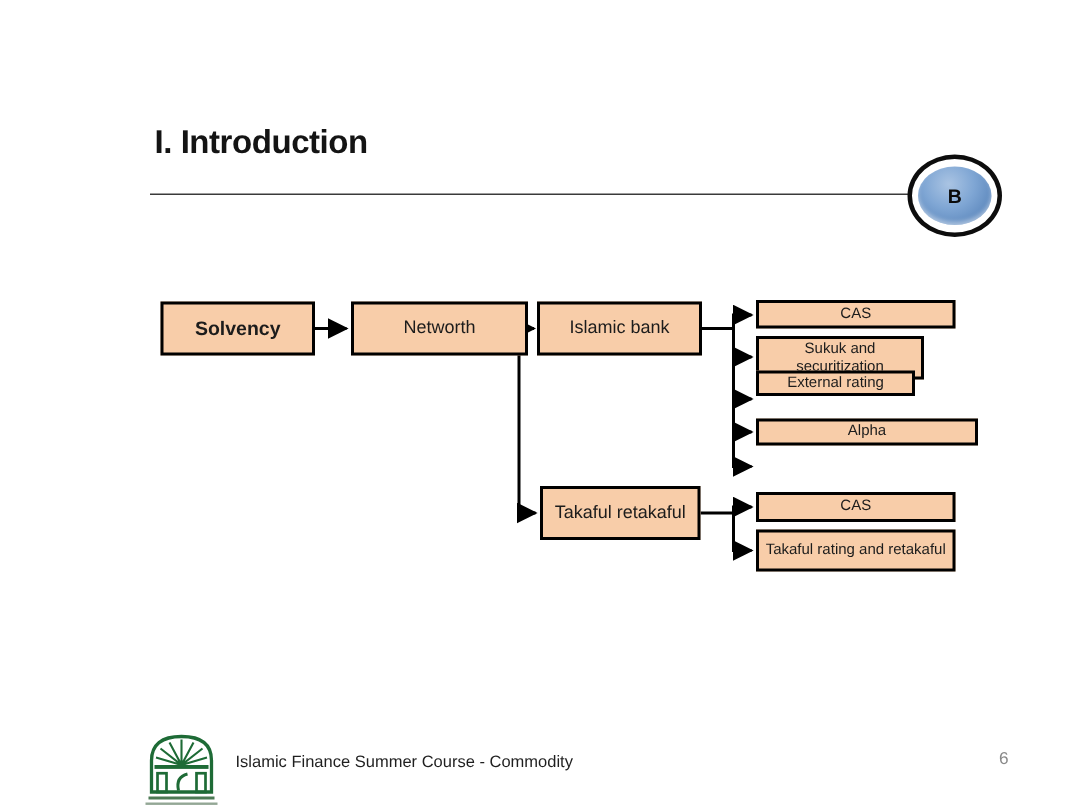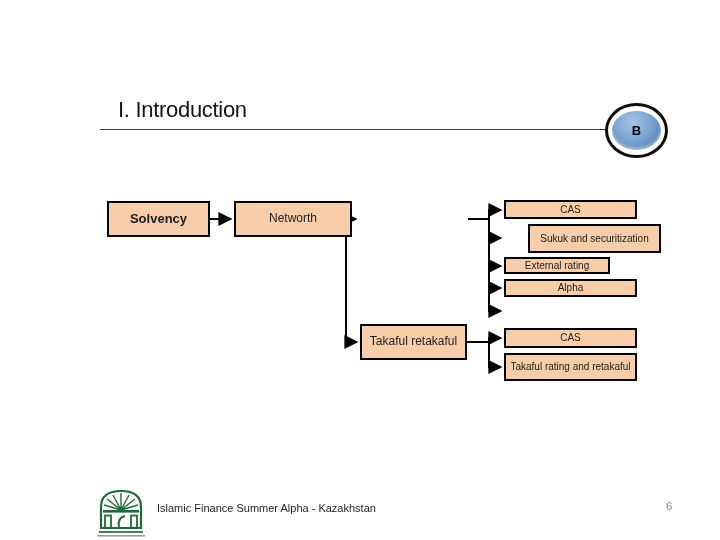--- a/index.html
+++ b/index.html
@@ -1,22 +1,22 @@
 <!DOCTYPE html>
 <html style="--node-fill: #F8CDA9; --node-border: #000000; --connector: #000000; --badge-blue: #5d88bd; --title-text: #141414; --footer-text: #1f1f1f; --page-number: #8a8a8a; --logo-green: #1e6b36;"><head>
 <meta charset="utf-8">
 <style>
   html,body{margin:0;padding:0;background:#ffffff;}
   .slide{
     position:relative;width:720px;height:540px;background:#ffffff;overflow:hidden;
     font-family:"Liberation Sans","DejaVu Sans",sans-serif;
   }
   .title{
-    position:absolute;left:103px;top:82px;margin:15px;
-    font-size:22px;font-weight:normal;letter-spacing:-0.3px;
+    position:absolute;left:103px;top:82px;margin:0;
+    font-size:22px;font-weight:bold;letter-spacing:-0.3px;
     color:var(--title-text,#141414);
   }
   .title-rule{
     position:absolute;left:100px;top:129px;width:507px;height:1px;
     background:#3a3a3a;
   }
   .badge{
     position:absolute;left:605px;top:103px;width:63px;height:55px;
     box-sizing:border-box;border:3px solid #0d0d0d;border-radius:50%;
     background:#ffffff;display:flex;align-items:center;justify-content:center;
@@ -89,37 +89,38 @@
     <line x1="488" y1="311" x2="501" y2="311" marker-end="url(#arrow)"></line>
 
     <line x1="467" y1="342" x2="490" y2="342"></line>
     <line x1="489" y1="338" x2="489" y2="367"></line>
     <line x1="488" y1="338" x2="501" y2="338" marker-end="url(#arrow)"></line>
     <line x1="488" y1="367" x2="501" y2="367" marker-end="url(#arrow)"></line>
   </svg>
 
   <div class="node node-lg node-bold" style="left:107px;top:201px;width:103px;height:36px">Solvency</div>
   <div class="node node-lg" style="left:234px;top:201px;width:118px;height:36px">Networth</div>
+  <div class="node node-lg" style="left:358px;top:201px;width:110px;height:36px">Islamic bank</div>
 
   <div class="node node-sm" style="left:504px;top:200px;width:133px;height:19px">CAS</div>
-  <div class="node node-sm" style="left:528px;top:224px;width:133px;height:29px">Sukuk and securitization</div>
-  <div class="node node-sm" style="left:504px;top:257px;width:106px;height:17px">External rating</div>
-  <div class="node node-sm" style="left:504px;top:279px;width:133px;height:18px">Alpha</div>
+  <div class="node node-sm" style="left:504px;top:224px;width:112px;height:29px">Sukuk and securitization</div>
+  <div class="node node-sm" style="left:504px;top:247px;width:106px;height:17px">External rating</div>
+  <div class="node node-sm" style="left:504px;top:279px;width:148px;height:18px">Alpha</div>
 
   <div class="node node-lg" style="left:360px;top:324px;width:107px;height:36px">Takaful retakaful</div>
   <div class="node node-sm" style="left:504px;top:328px;width:133px;height:20px">CAS</div>
   <div class="node node-sm" style="left:504px;top:353px;width:133px;height:28px">Takaful rating and retakaful</div>
 
   <svg class="footer-logo" width="52" height="54" viewBox="0 0 52 54" xmlns="http://www.w3.org/2000/svg">
     <path d="M6,43 L6,22 Q6,6 26,6 Q46,6 46,22 L46,43 Z" fill="#ffffff" stroke="#1e6b36" stroke-width="2.2"></path>
     <path d="M26,25 L26,8 M26,25 L18,10 M26,25 L12,14 M26,25 L9,20 M26,25 L34,10 M26,25 L40,14 M26,25 L43,20" stroke="#1e6b36" stroke-width="1.4" fill="none"></path>
     <rect x="8" y="25" width="36" height="2.6" fill="#1e6b36"></rect>
     <rect x="10" y="30.5" width="6" height="12.5" fill="none" stroke="#1e6b36" stroke-width="1.8"></rect>
     <rect x="36" y="30.5" width="6" height="12.5" fill="none" stroke="#1e6b36" stroke-width="1.8"></rect>
     <path d="M24,42 q-2,-9 6,-11" fill="none" stroke="#1e6b36" stroke-width="2"></path>
     <rect x="4" y="46" width="44" height="2" fill="#4d7a55"></rect>
     <rect x="2" y="50" width="48" height="1.6" fill="#93a795"></rect>
   </svg>
 
-  <div class="footer-text">Islamic Finance Summer Alpha - Kazakhstan</div>
+  <div class="footer-text">Islamic Finance Summer Course - Commodity</div>
   <div class="page-number">6</div>
 
 </div>
 
 </body></html>

